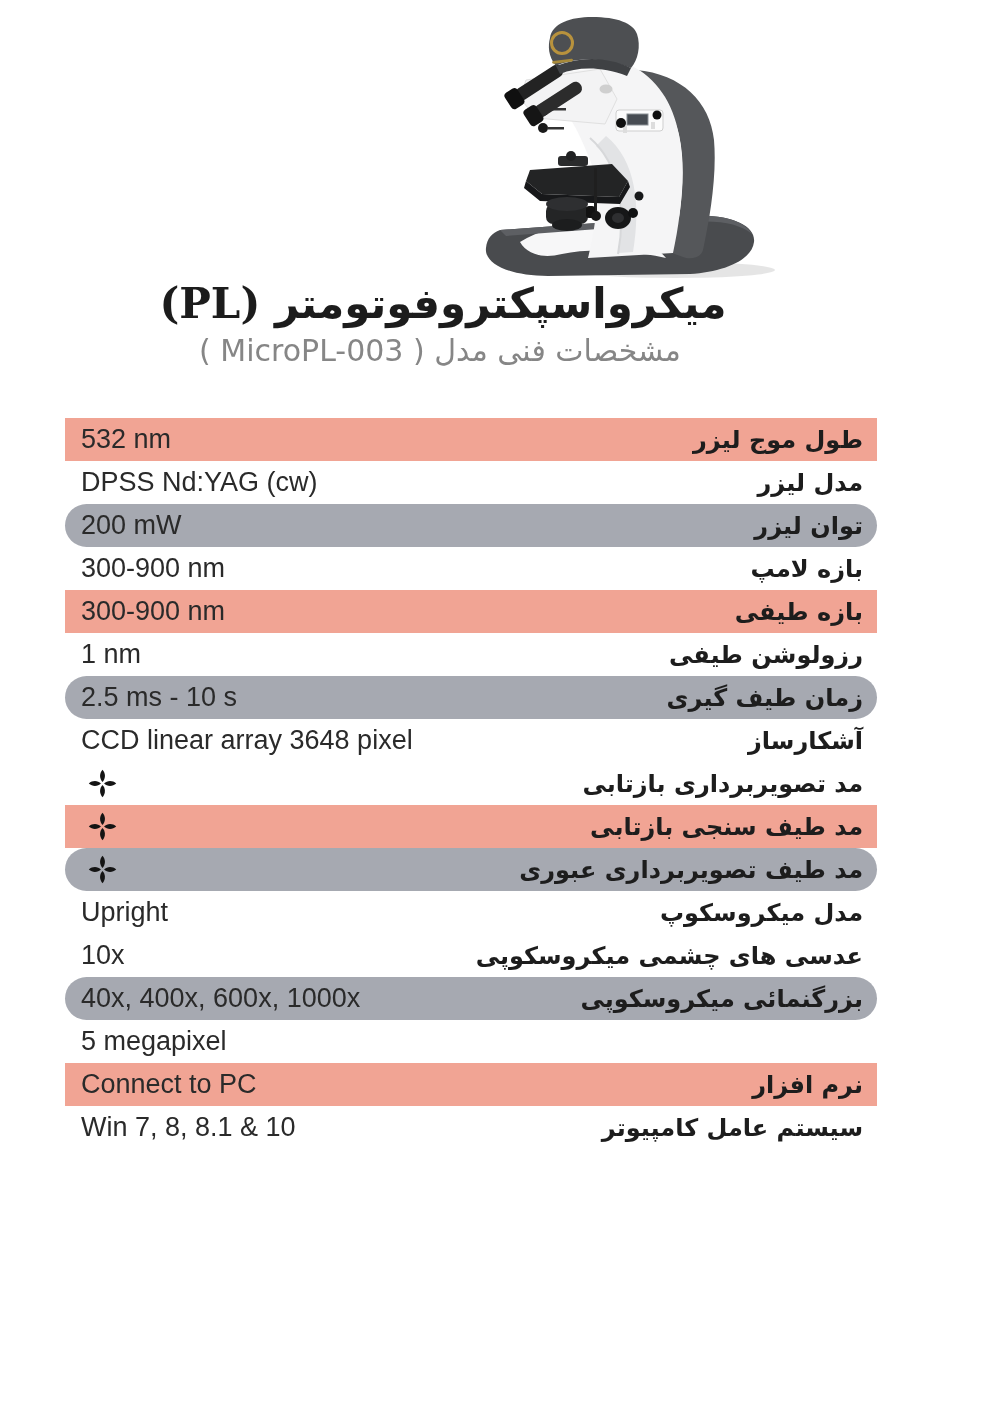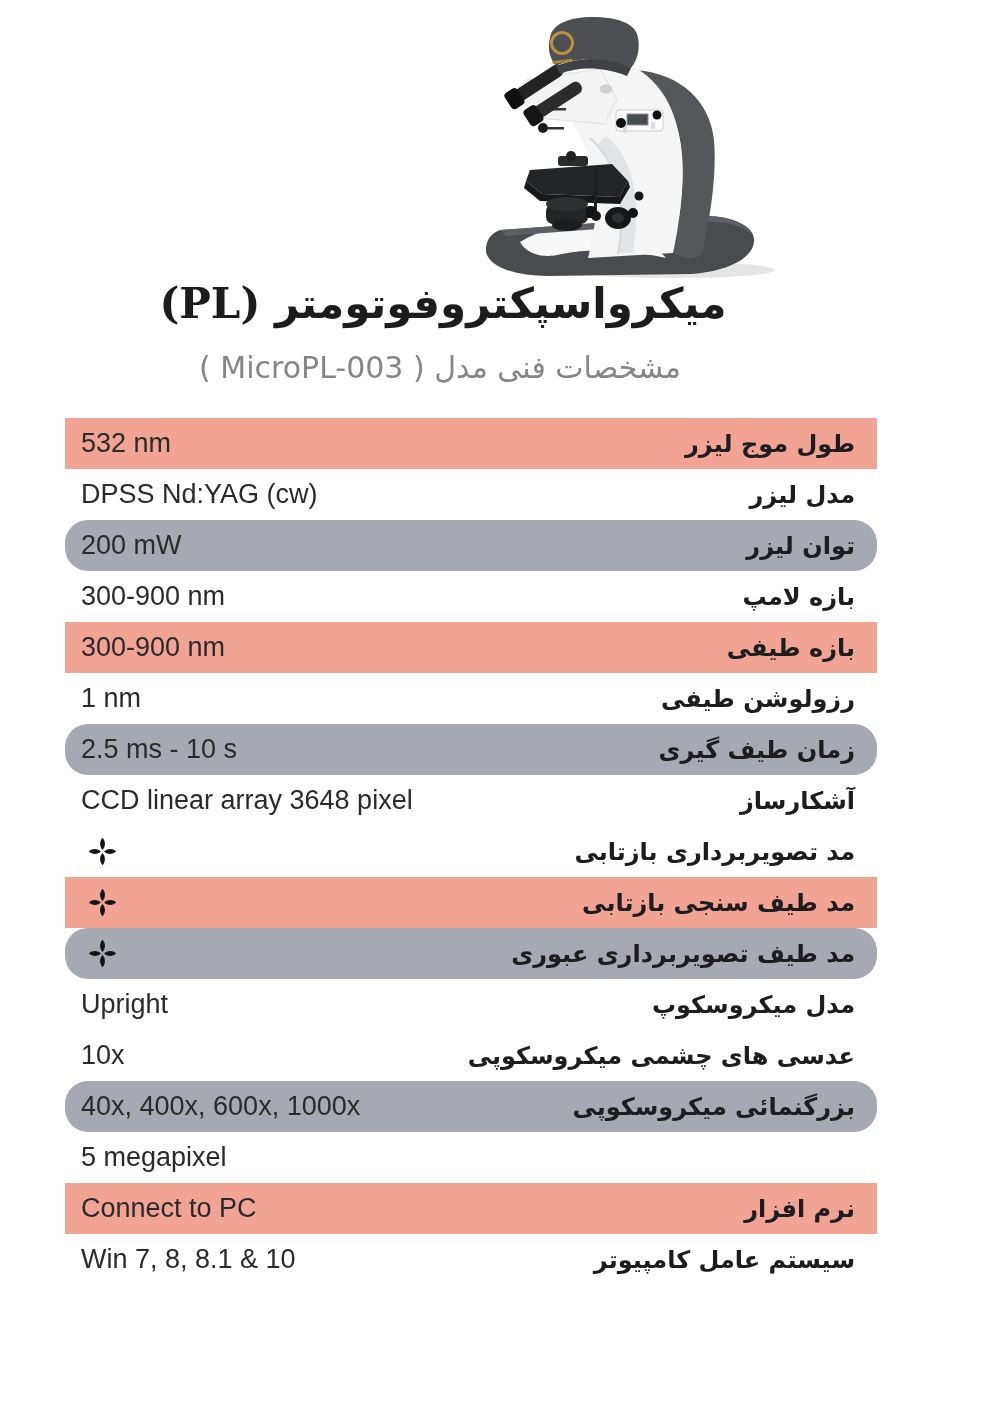--- a/index.html
+++ b/index.html
@@ -11,28 +11,28 @@
   
   .microscope{position:absolute;left:440px;top:10px;width:340px;height:280px;}
   
   .header{position:absolute;left:95px;top:278px;width:690px;text-align:center;}
   .title{
     direction:rtl;font-size:42px;font-weight:bold;color:#1c1c1c;line-height:1.25;
     font-family:"DejaVu Sans",sans-serif;letter-spacing:0;
   }
   .title .latin{font-family:"DejaVu Serif","Liberation Serif",serif;font-weight:bold;margin-left:6px;}
   .subtitle{
-    direction:rtl;font-size:30px;color:#868686;line-height:1.2;margin-top:19px;
+    direction:rtl;font-size:30px;color:#868686;line-height:1.2;margin-top:2px;
     font-family:"DejaVu Sans",sans-serif;
   }
   
   .spec-table{position:absolute;left:65px;top:418px;width:812px;}
   .row{
-    height:51px;display:flex;align-items:center;justify-content:space-between;
-    padding:0 22px 0 16px;box-sizing:border-box;
+    height:43px;display:flex;align-items:center;justify-content:space-between;
+    padding:0 14px 0 16px;box-sizing:border-box;
   }
   .tone-salmon{background:#F1A494;}
   .tone-gray{background:#A6A9B1;border-radius:23px;}
   .tone-white{background:transparent;}
   .val{
     font-size:27px;color:#2a2a2a;white-space:nowrap;direction:ltr;
     font-family:"Liberation Sans","DejaVu Sans",sans-serif;
   }
   .lbl{
     font-size:24px;font-weight:bold;color:#1d1d1d;white-space:nowrap;direction:rtl;

